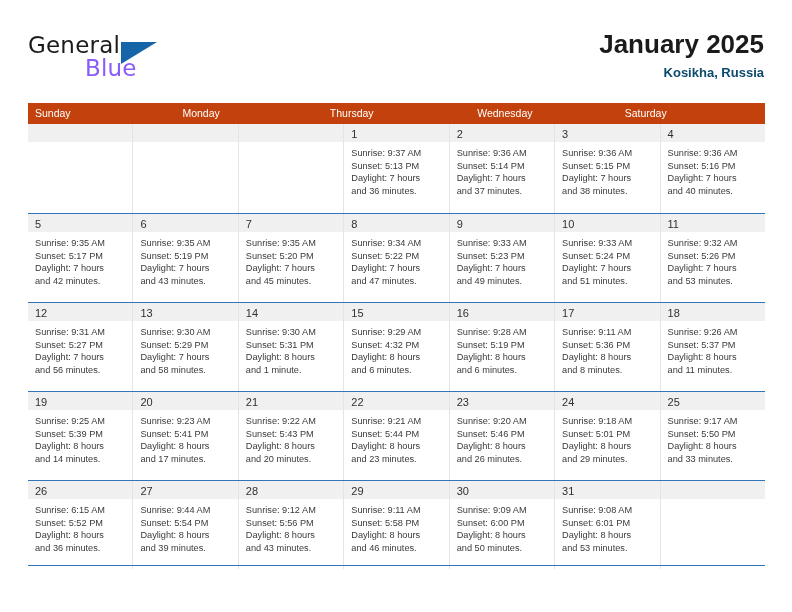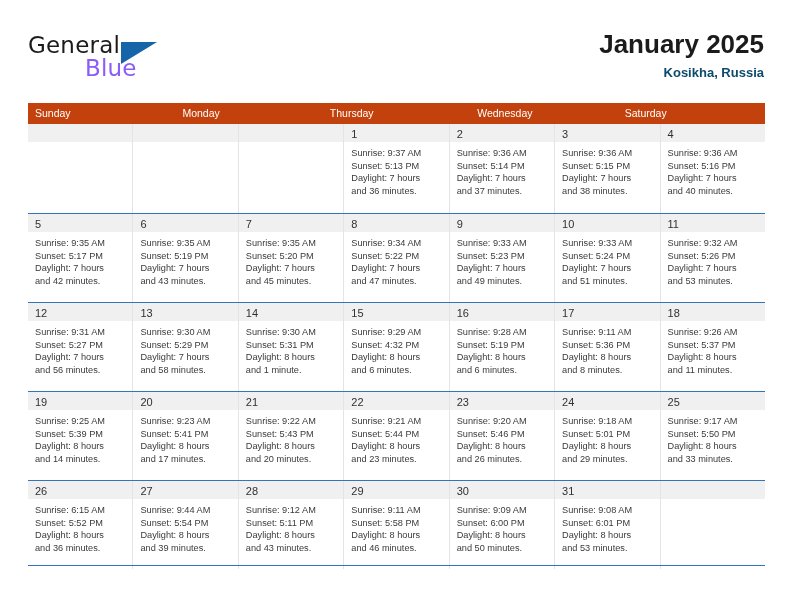--- a/index.html
+++ b/index.html
@@ -449,21 +449,21 @@
               <div class="day-line">Sunrise: 9:44 AM</div>
               <div class="day-line">Sunset: 5:54 PM</div>
               <div class="day-line">Daylight: 8 hours</div>
               <div class="day-line">and 39 minutes.</div>
             </div>
           </div>
           <div class="day-cell">
             <div class="day-num-band"><span class="day-num">28</span></div>
             <div class="day-body">
               <div class="day-line">Sunrise: 9:12 AM</div>
-              <div class="day-line">Sunset: 5:11 PM</div>
+              <div class="day-line">Sunset: 5:56 PM</div>
               <div class="day-line">Daylight: 8 hours</div>
               <div class="day-line">and 43 minutes.</div>
             </div>
           </div>
           <div class="day-cell">
             <div class="day-num-band"><span class="day-num">29</span></div>
             <div class="day-body">
               <div class="day-line">Sunrise: 9:11 AM</div>
               <div class="day-line">Sunset: 5:58 PM</div>
               <div class="day-line">Daylight: 8 hours</div>

